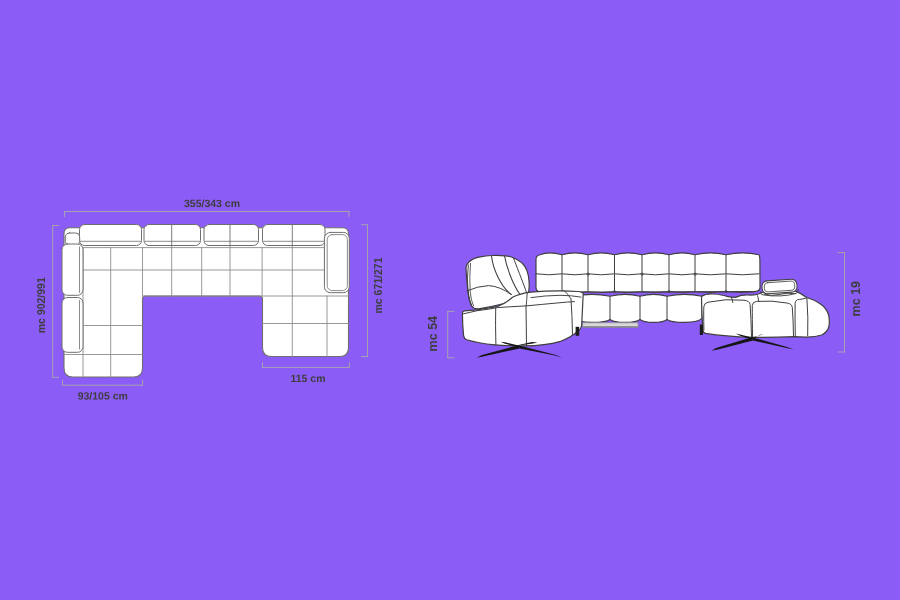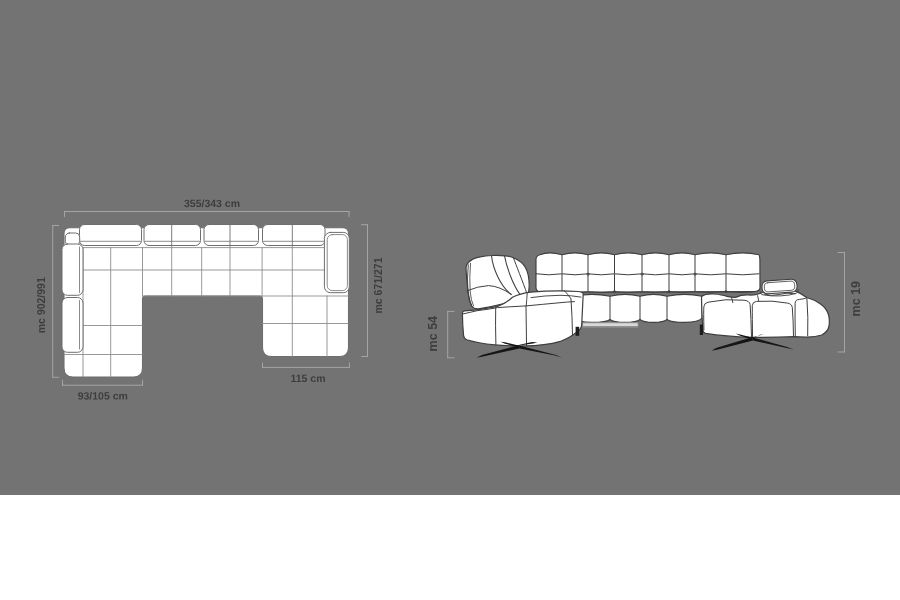--- a/index.html
+++ b/index.html
@@ -1,16 +1,16 @@
 <!DOCTYPE html>
 <html><head>
 <meta charset="utf-8">
 <style>
   html,body{margin:0;padding:0;background:#ffffff;}
-  .wrap{width:900px;height:495px;background:#737373;position:relative;overflow:hidden;}
+  .wrap{width:900px;height:600px;background:#8b5cf6;position:relative;overflow:hidden;}
   text{font-family:"Liberation Sans",sans-serif;font-weight:bold;fill:#3d3d3d;}
 </style>
 </head>
 <body>
 <div class="wrap">
 <svg width="900" height="600" viewBox="0 0 900 600" xmlns="http://www.w3.org/2000/svg" style="filter:grayscale(1)">
 
 <g stroke-linejoin="round" stroke-linecap="round" fill="none">
 
   <path d="M 70,227.7 L 342.5,227.7 Q 348.5,227.7 348.5,233.7 L 348.5,347.5

